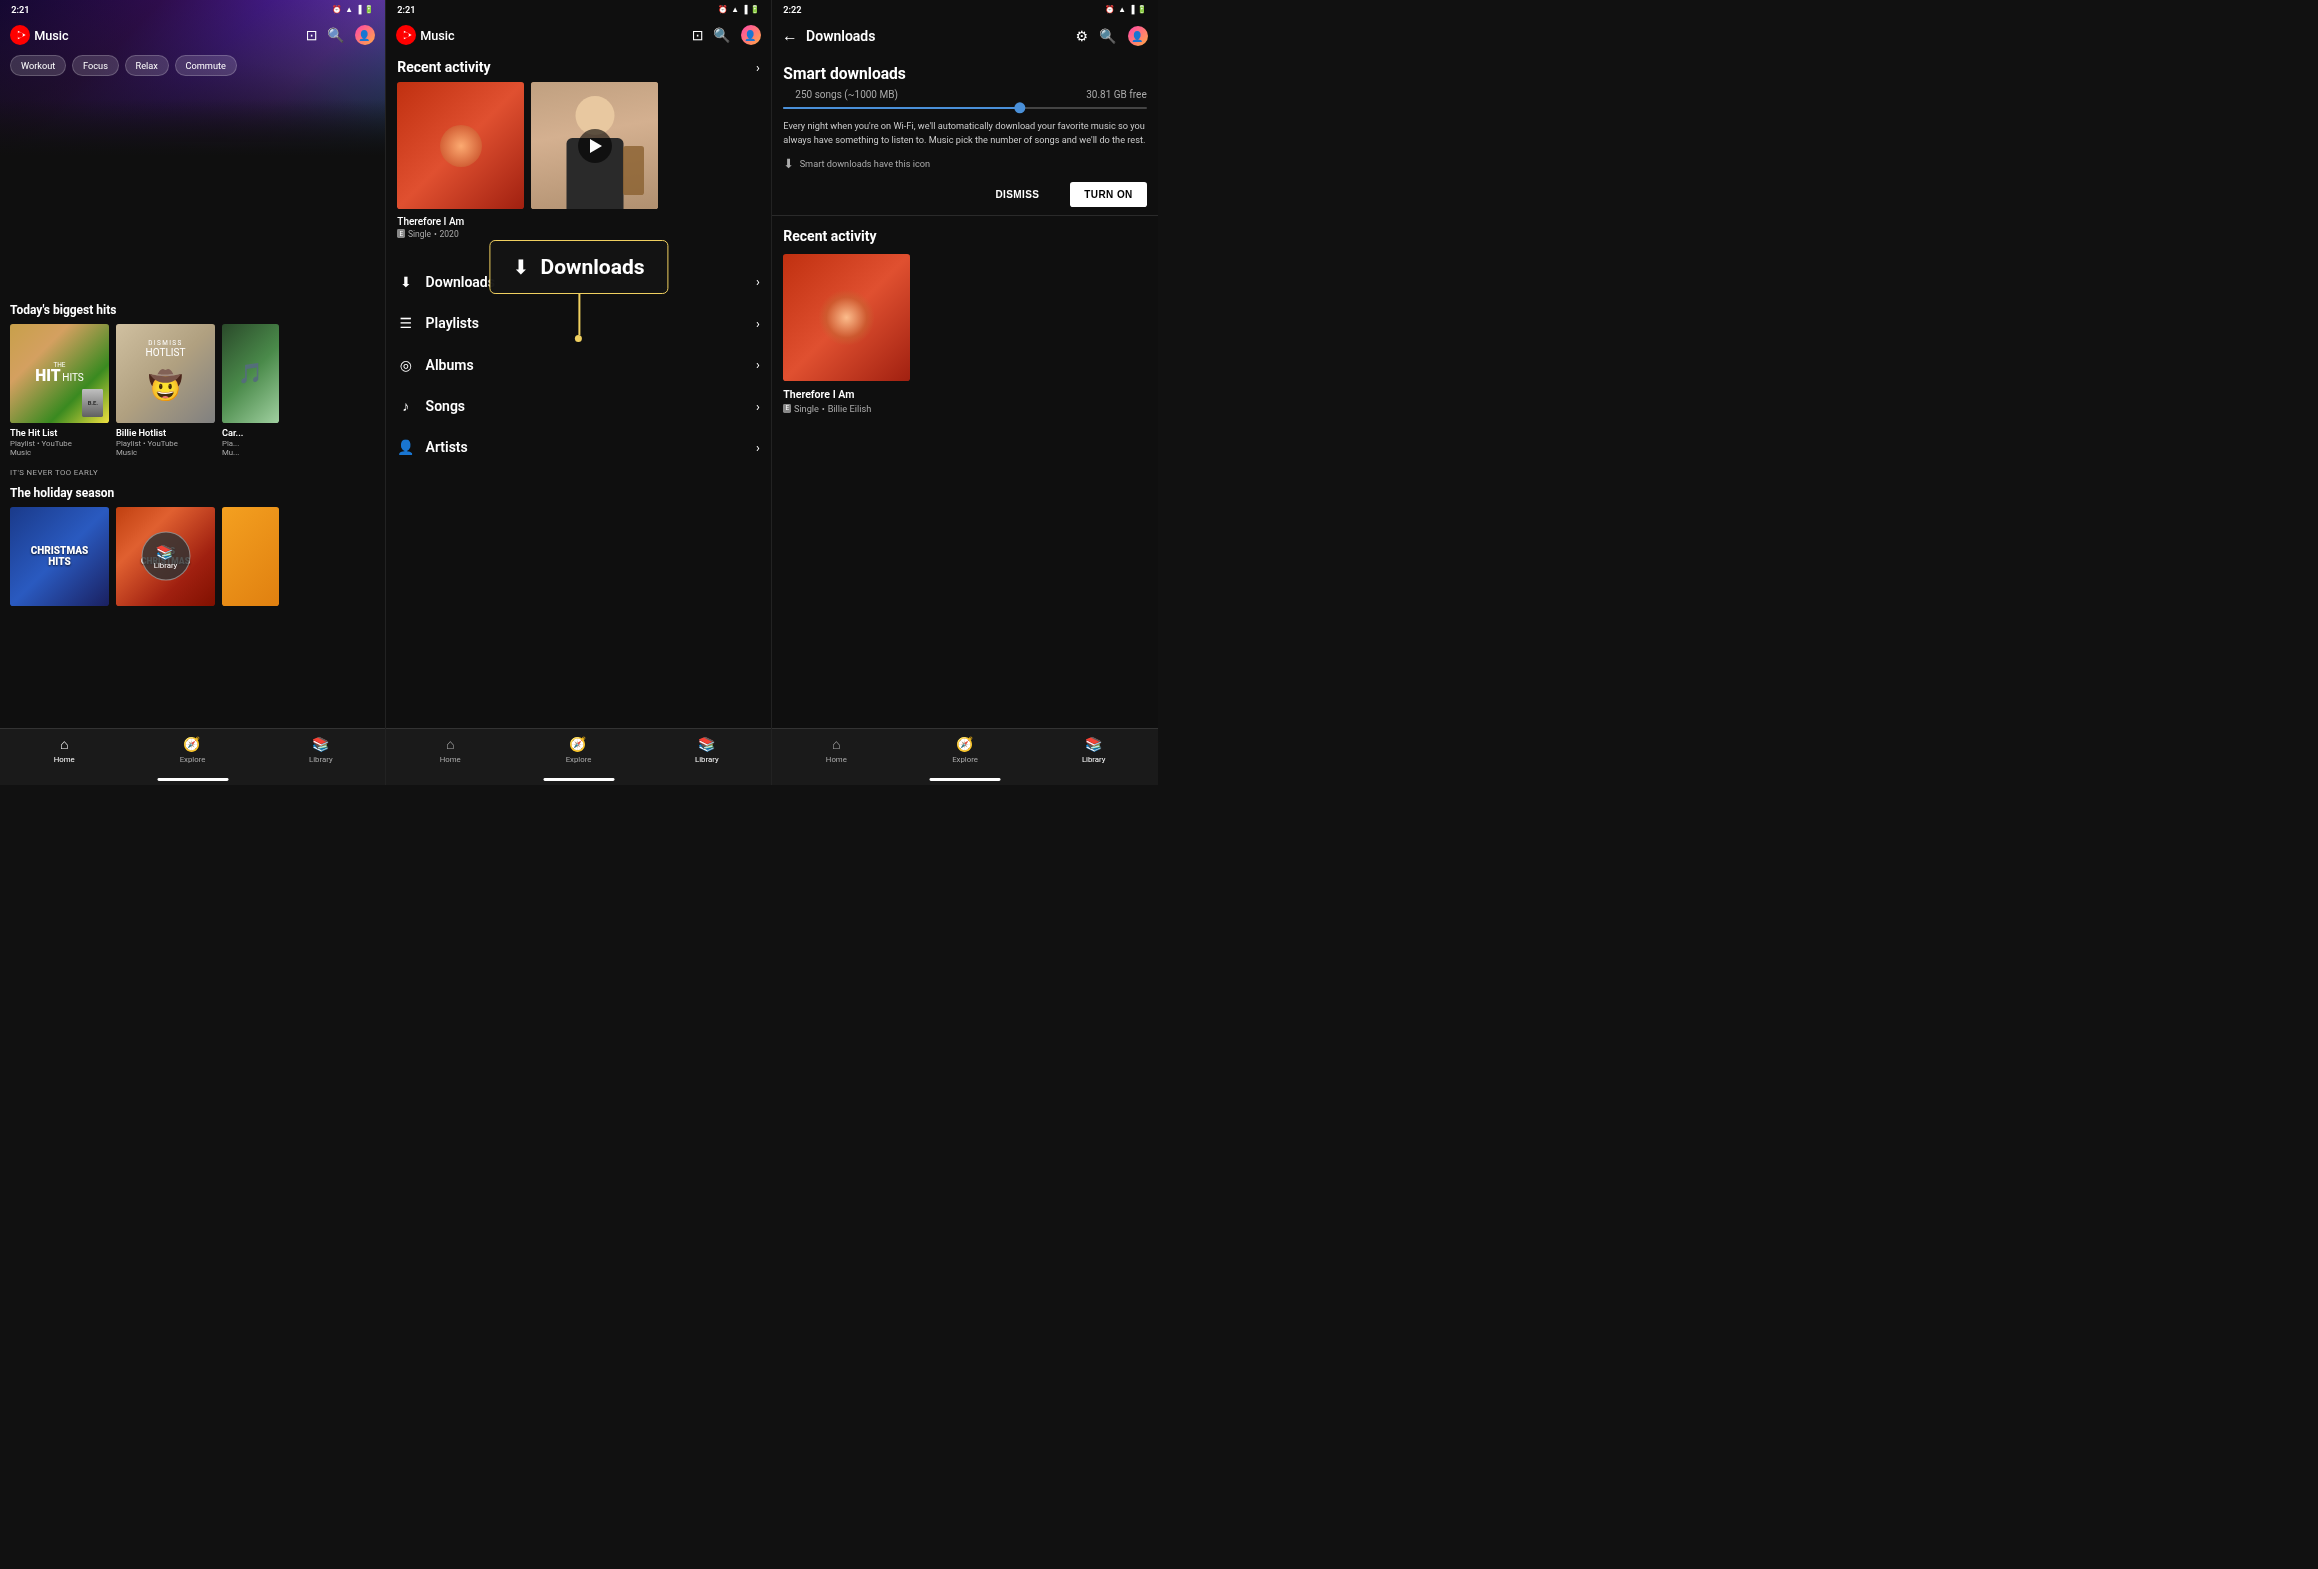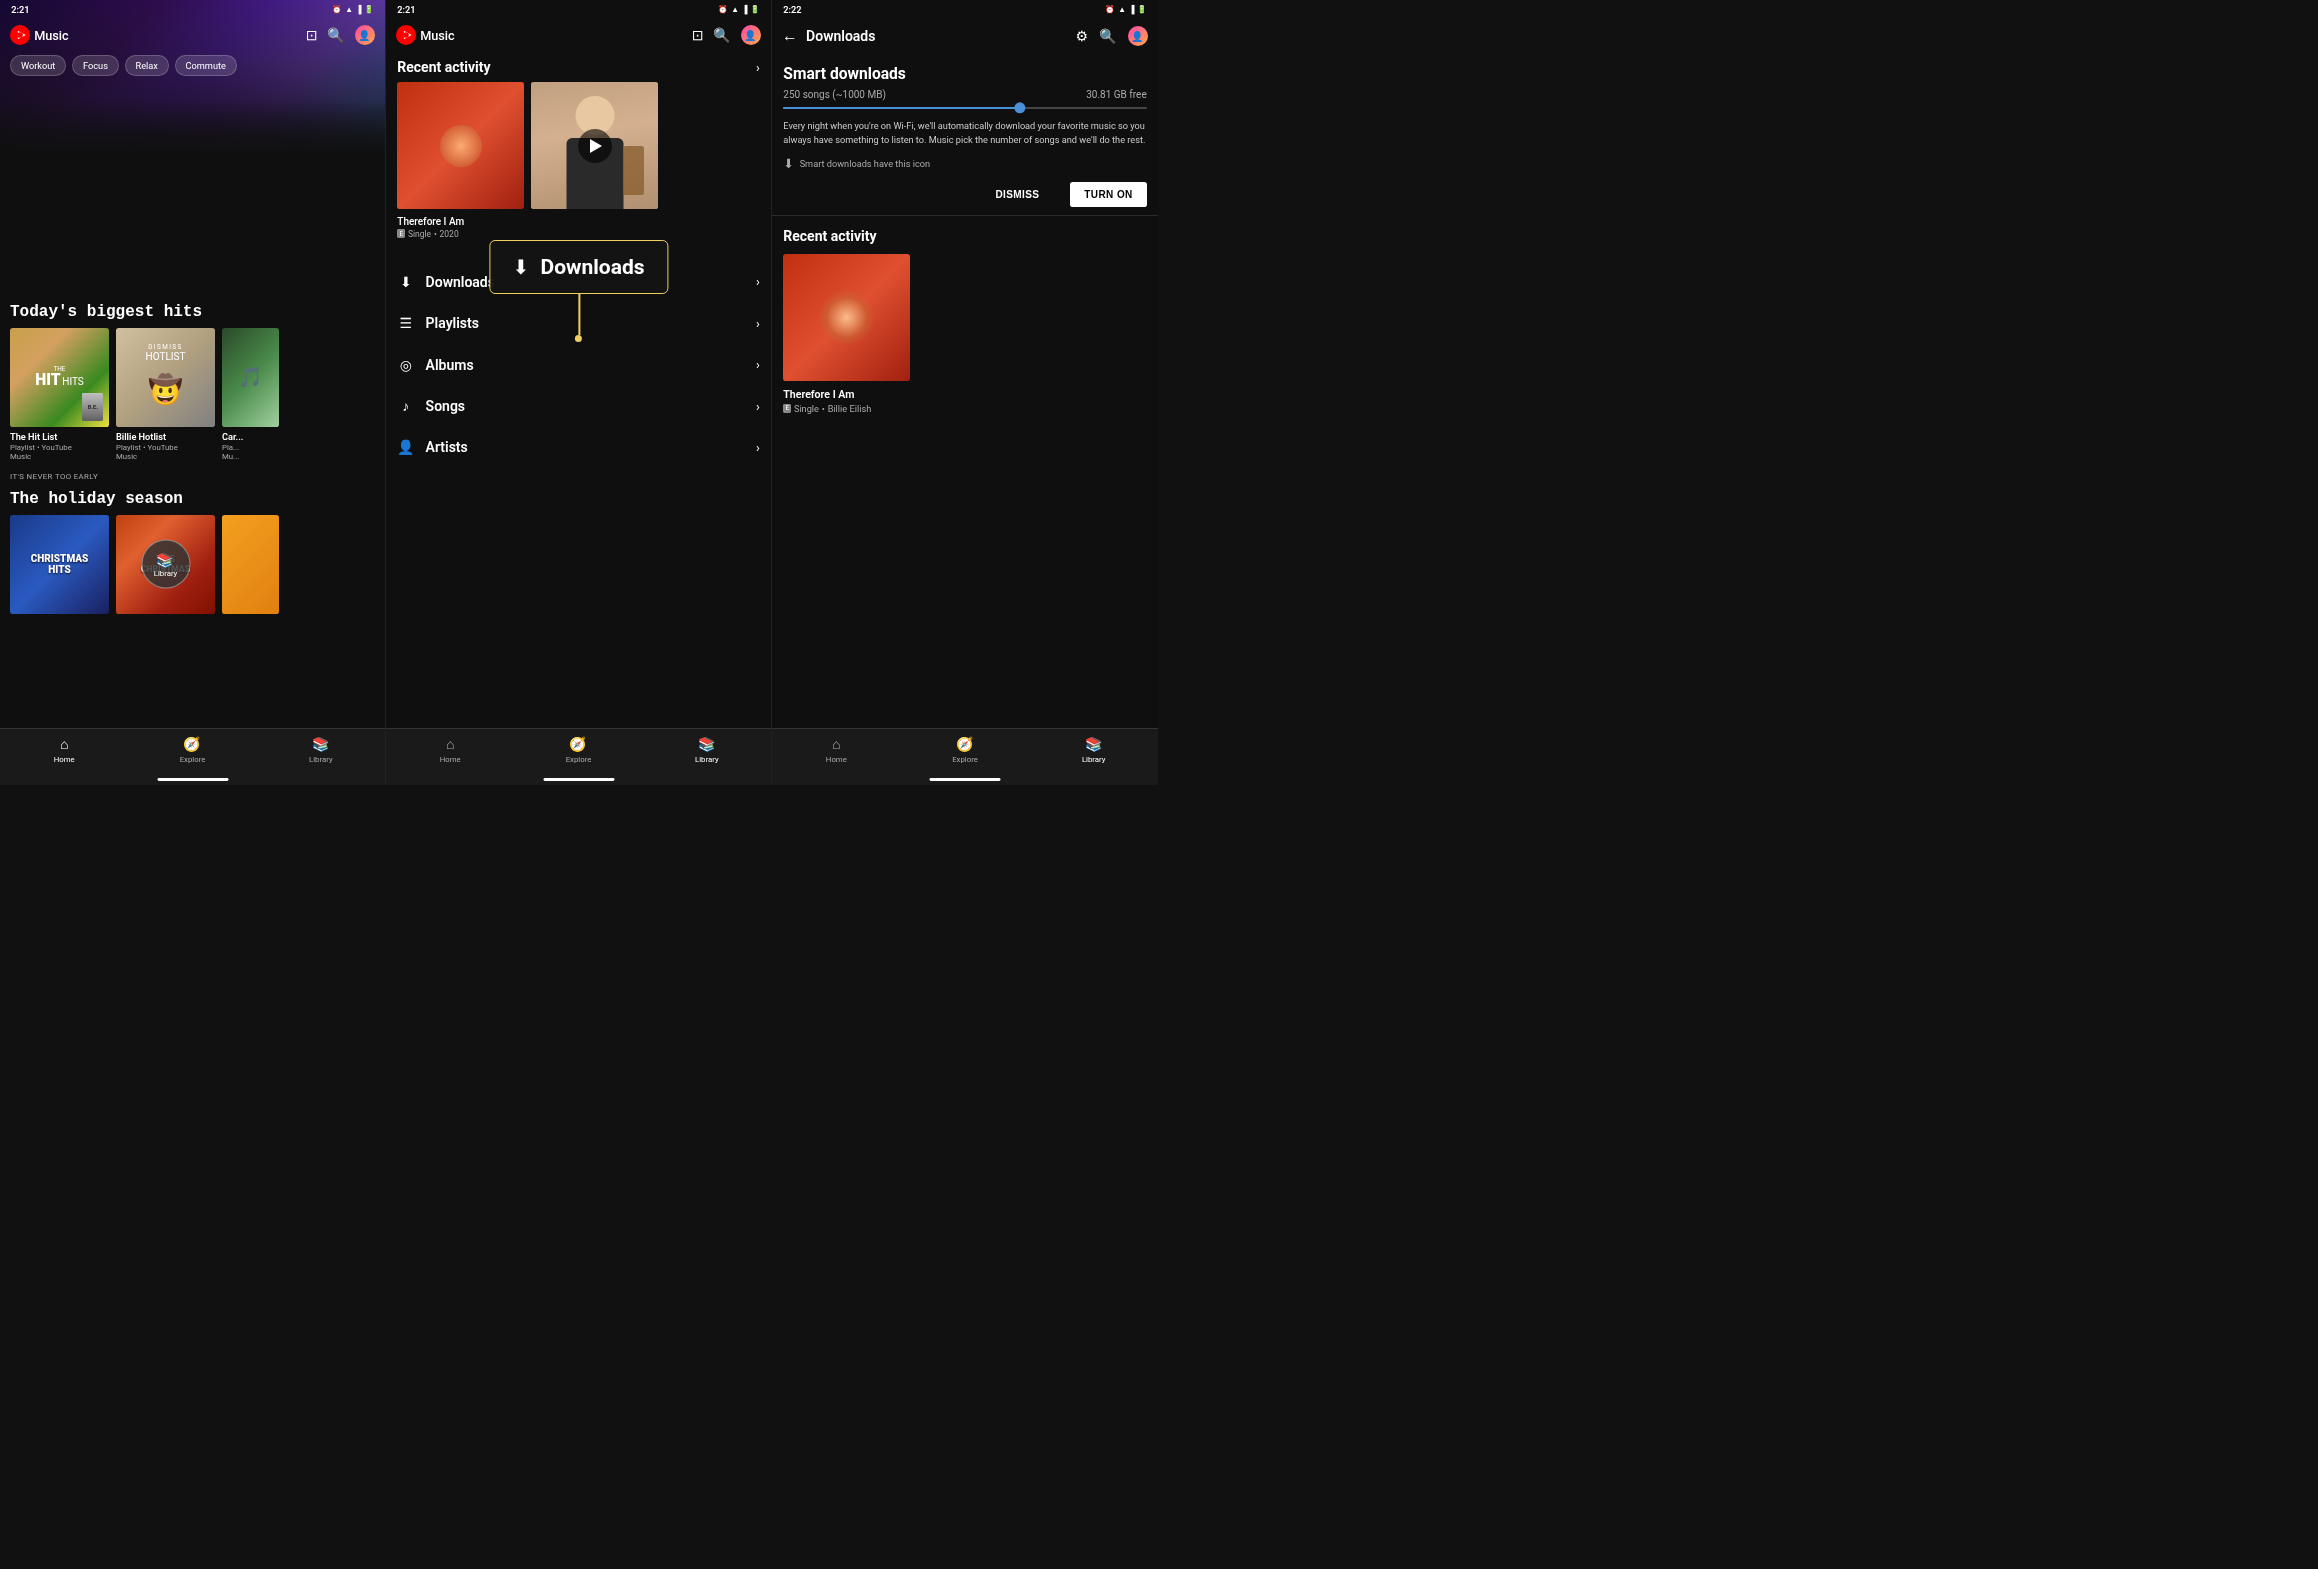--- a/index.html
+++ b/index.html
@@ -143,24 +143,23 @@
     .panel1-content {
       flex: 1;
       overflow-y: auto;
       padding: 0 10px 57px;
       scrollbar-width: none;
     }
     .panel1-content::-webkit-scrollbar { display: none; }
 
     .section-title {
       color: #fff;
-      font-size: 16px;
+      font-size: 12px;
       font-weight: 700;
       margin: 8.5px 0 7px;
-      font-family: Liberation Mono, monospace;
     }
     .section-subtitle {
       color: #aaa;
       font-size: 7.8px;
       text-transform: uppercase;
       letter-spacing: 0.4px;
       margin-top: 11.3px;
       margin-bottom: 2.8px;
     }
 
@@ -520,20 +519,21 @@
     }
     .smart-meta-row {
       display: flex;
       justify-content: space-between;
       align-items: center;
       margin-bottom: 7px;
     }
     .smart-songs {
       color: #aaa;
       font-size: 10px;
+      margin-left: 12px;
     }
     .smart-storage {
       color: #aaa;
       font-size: 10px;
     }
     .slider-container {
       width: 100%;
       margin-bottom: 10px;
       position: relative;
     }

